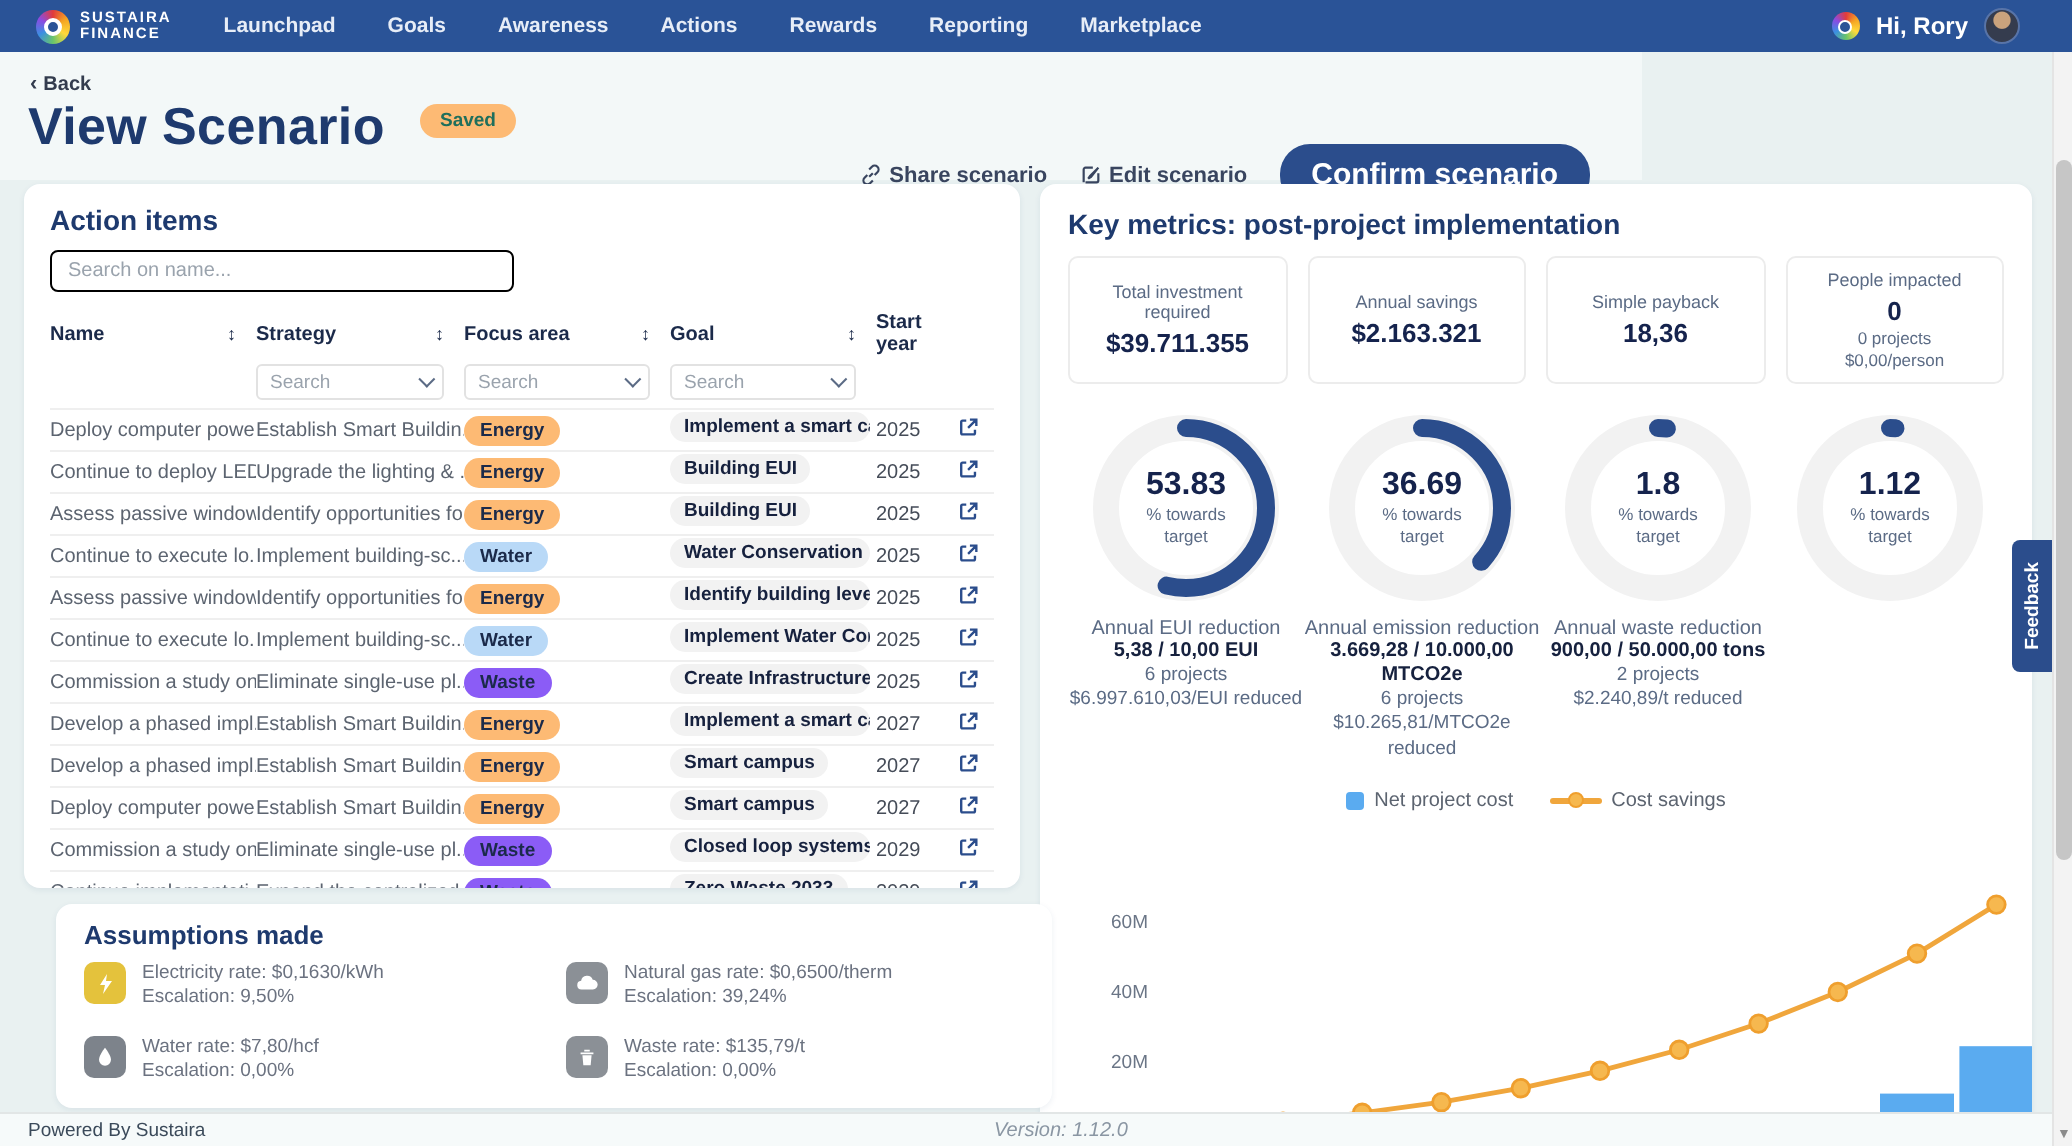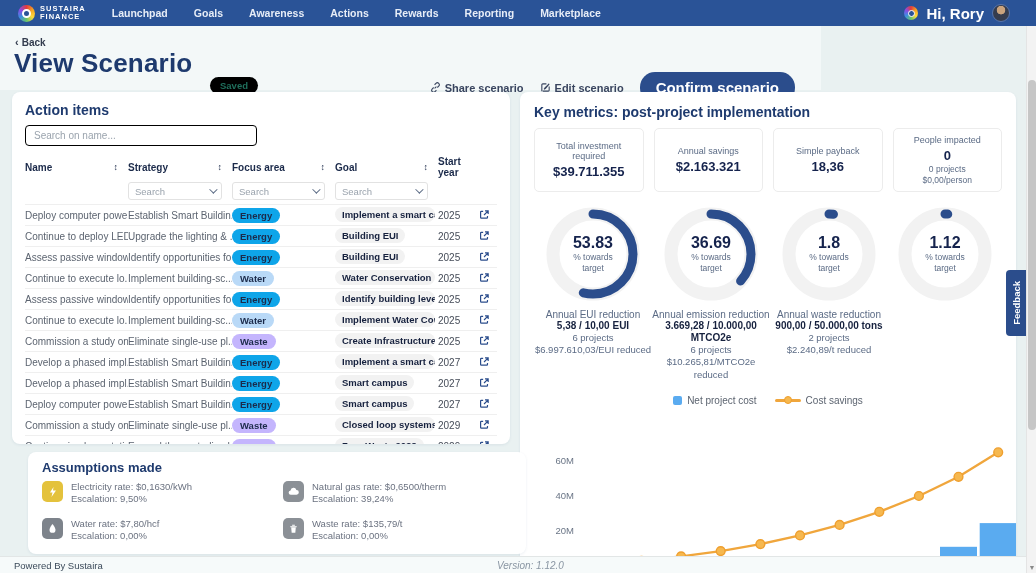--- a/index.html
+++ b/index.html
@@ -10,29 +10,29 @@
   .navbar { position:absolute; top:0; left:0; width:1036px; height:26px; background:#2a5397; display:flex; align-items:center; z-index:10; }
   .brand { display:flex; align-items:center; gap:5px; margin-left:18px; }
   .logo-ring { width:17px; height:17px; border-radius:50%; background:conic-gradient(#e23b3b,#f5a623,#ffd93b,#69c56b,#3b8fe2,#8a4be2,#e23b3b); display:flex; align-items:center; justify-content:center; }
   .logo-ring i { width:9px; height:9px; border-radius:50%; background:#2a5397; border:2px solid #fff; }
   .brand-text { color:#fff; font-size:7.5px; font-weight:bold; letter-spacing:1px; line-height:1.1; }
   .nav-links { display:flex; gap:26px; margin-left:26px; }
   .nav-link { color:#e7edf7; font-size:10.5px; font-weight:bold; cursor:pointer; }
   .nav-right { margin-left:auto; margin-right:26px; display:flex; align-items:center; gap:8px; }
   .mini-ring { width:14px; height:14px; border-radius:50%; background:conic-gradient(#e23b3b,#f5a623,#ffd93b,#69c56b,#3b8fe2,#8a4be2,#e23b3b); display:flex; align-items:center; justify-content:center; }
   .mini-ring i { width:7px; height:7px; border-radius:50%; background:#2a5397; border:1.5px solid #fff; }
-  .greeting { color:#fff; font-size:15px; font-weight:bold; }
+  .greeting { color:#fff; font-size:12px; font-weight:bold; }
   .avatar { width:18px; height:18px; border-radius:50%; background:radial-gradient(circle at 50% 32%, #caa37d 0 30%, #353c4e 34%); border:1px solid #5874a8; }
 
   
   .page-head { position:absolute; top:26px; left:0; width:821px; height:64px; background:#f3f8f8;padding-left:44px; }
   .back-link { position:absolute; top:10px; left:15px; font-size:10px; font-weight:bold; color:#333c4e; cursor:pointer; }
   .back-link .chev { font-size:11px; margin-right:3px; }
   .page-title { position:absolute; top:22px; left:14px; font-size:26px; font-weight:bold; color:#1e3a6e; letter-spacing:.2px; }
-  .saved-badge { position:absolute; top:51px; left:210px; background:#000000; color:#1f6f5c; font-size:9.5px; font-weight:bold; padding:3px 10px; border-radius:10px; }
+  .saved-badge { position:absolute; top:26px; left:210px; background:#fdba74; color:#1f6f5c; font-size:9.5px; font-weight:bold; padding:3px 10px; border-radius:10px; }
   .head-actions { position:absolute; top:46px; right:26px; display:flex; align-items:center; gap:16px; }
   .txt-btn { display:flex; align-items:center; gap:4px; font-size:11px; font-weight:bold; color:#394а5f; color:#39455f; cursor:pointer; }
   .txt-btn svg { display:block; }
   .primary-btn { background:#2b4d8c; color:#fff; font-size:15px; font-weight:bold; padding:7px 16px; border-radius:15px; border:none; cursor:pointer; }
 
   
   .card { position:absolute; background:#fff; border-radius:8px; box-shadow:0 1px 3px rgba(30,58,110,.08); }
   .card-title { font-size:14px; font-weight:bold; color:#1e3a6e; }
 
   
@@ -42,23 +42,23 @@
   .tbl-head { display:grid; grid-template-columns:103px 104px 103px 103px 41px 18px; margin-top:10px; }
   .th { font-size:10px; font-weight:bold; color:#1b2a4a; display:flex; align-items:center; gap:4px; }
   .sort-ic { font-size:9px; color:#1b2a4a; margin-left:auto; margin-right:10px; cursor:pointer; }
   .filters { display:grid; grid-template-columns:103px 104px 103px 103px 41px 18px; margin-top:4px; }
   .filter-box { height:18px; border:1px solid #e2e2e2; border-radius:3px; background:#fff; display:flex; align-items:center; font-size:9.5px; color:#9aa3ad; padding:0 6px; margin-right:10px; cursor:pointer; }
   .filter-box .chevdn { margin-left:auto; width:6px; height:6px; border-right:1.5px solid #5b6b85; border-bottom:1.5px solid #5b6b85; transform:rotate(45deg) translateY(-2px); }
   .rows { margin-top:4px; }
   .row { display:grid; grid-template-columns:103px 104px 103px 103px 41px 18px; align-items:center; height:21px; border-top:1px solid #efefef; }
   .cell { font-size:10px; color:#5c6470; white-space:nowrap; overflow:hidden; text-overflow:clip; padding-right:8px; }
   .pill { display:inline-block; font-size:9.5px; font-weight:bold; color:#1b2a4a; padding:2px 8px; border-radius:9px; white-space:nowrap; }
-  .pill.energy { background:#0ea5e9; }
+  .pill.energy { background:#fdba74; }
   .pill.water  { background:#b9d9f7; }
-  .pill.waste  { background:#c4b5fd; }
+  .pill.waste  { background:#8b5cf6; }
   .goal-pill { display:inline-block; max-width:100px; overflow:hidden; font-size:9.5px; font-weight:bold; color:#16213e; background:#f2f2f2; padding:2px 7px; border-radius:9px; white-space:nowrap; }
   .year { font-size:10px; color:#454c58; }
   .linkcell { cursor:pointer; }
 
   
   .metrics-card { top:92px; left:520px; width:496px; height:560px; padding:12px 14px; }
   .metric-cards { display:flex; gap:10px; margin-top:8px; }
   .m-card { flex:1; border:1px solid #ececec; border-radius:5px; min-height:54px; padding:6px 4px; text-align:center; display:flex; flex-direction:column; justify-content:center; }
   .m-label { font-size:9px; color:#5b6b85; }
   .m-value { font-size:13px; font-weight:bold; color:#15234d; margin-top:3px; }

